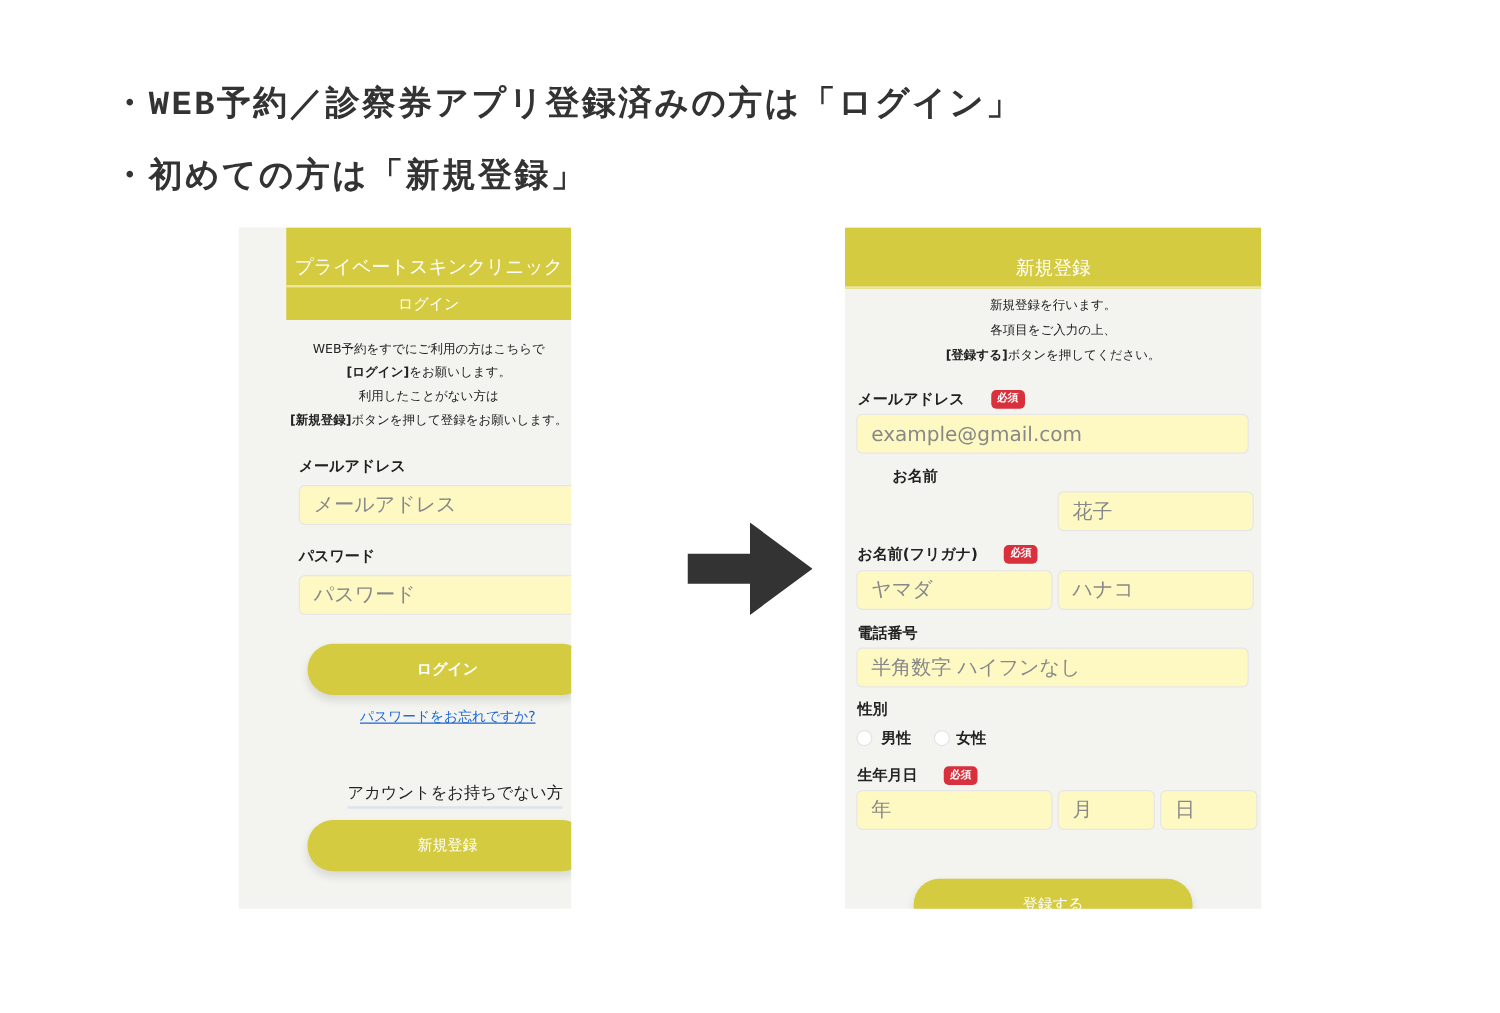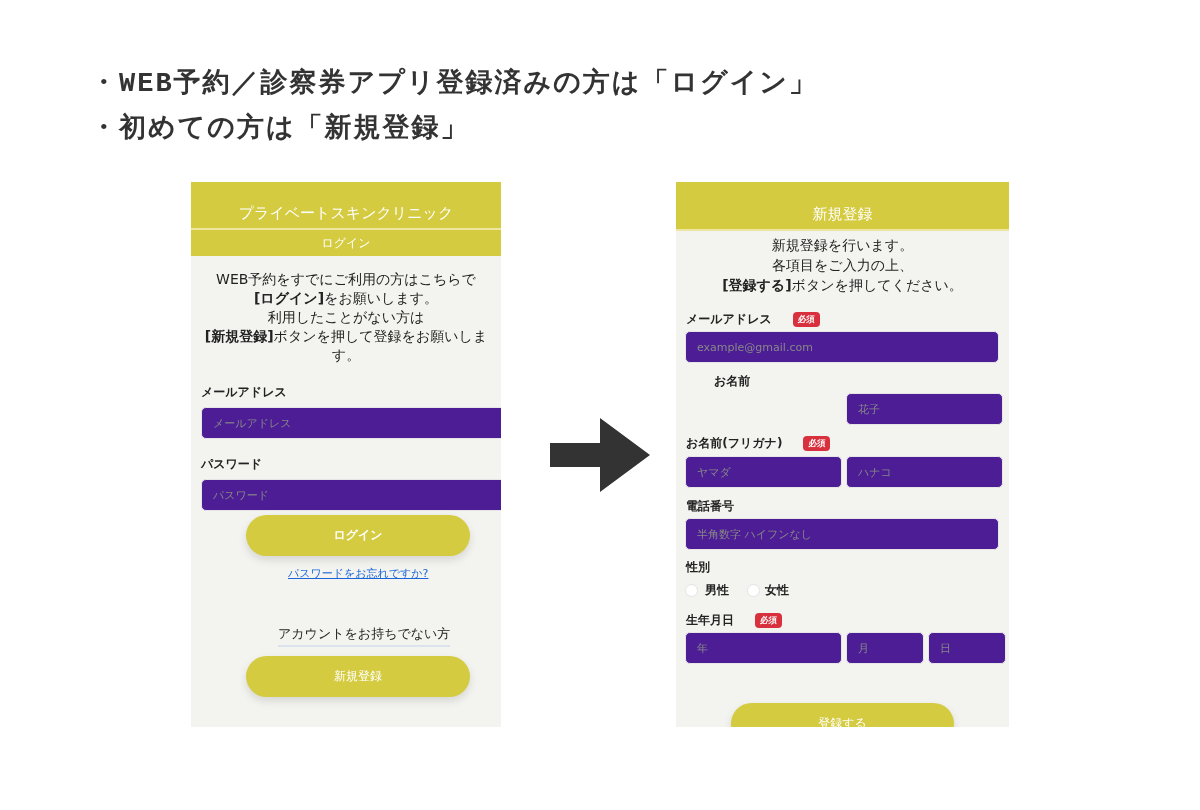--- a/index.html
+++ b/index.html
@@ -1,38 +1,38 @@
 <!DOCTYPE html>
 <html><head>
   <meta charset="utf-8">
   <style>
     * { box-sizing: border-box; margin: 0; padding: 0; }
     html, body { width: 1200px; height: 810px; background: #ffffff; overflow: hidden; }
     body { position: relative; font-family: "DejaVu Sans", "Liberation Sans", sans-serif; color: #222; }
 
     .headline { position: absolute; left: 90px; font-size: 27px; font-weight: bold; color: #333; letter-spacing: 2px; white-space: nowrap; }
     .headline.l1 { top: 64px; font-family: Liberation Mono, monospace; }
-    .headline.l2 { top: 109px; text-align: right; }
+    .headline.l2 { top: 122px; text-align: right; }
 
     .panel { position: absolute; top: 182px; height: 545px; background: #f3f3ef; overflow: hidden; }
-    .panel.left { left: 191px; width: 310px; }
+    .panel.left { left: 191px; width: 266px; padding-left: 38px; }
     .panel.right { left: 676px; width: 333px; }
 
     .hdr { background: #d4cb40; color: #fff; text-align: center; }
     .left .hdr-main { height: 48px; line-height: 62px; font-size: 15px; border-bottom: 2px solid #ece6a0; }
     .left .hdr-sub { height: 26px; line-height: 26px; font-size: 12px; }
     .right .hdr-main { height: 49px; line-height: 64px; font-size: 15px; border-bottom: 2px solid #ece6a0; }
 
-    .intro { text-align: center; font-size: 14px; line-height: 19px; color: #222; }
+    .intro { text-align: center; font-size: 10px; line-height: 19px; color: #222; }
     .left .intro { margin-top: 14px; }
     .right .intro { margin-top: 4px; line-height: 20px; }
     .intro b { font-weight: bold; }
 
     .field-label { font-size: 12px; font-weight: bold; color: #222; display: flex; align-items: center; }
-    .input { background: #4c1d95; border: 1px solid #e6e6e6; border-radius: 5px; height: 32px; font-size: 11px; color: #888; padding-left: 11px; display: flex; align-items: center; }
+    .input { background: #fef9c3; border: 1px solid #e6e6e6; border-radius: 5px; height: 32px; font-size: 16px; color: #888; padding-left: 11px; display: flex; align-items: center; }
 
     .left .field-label { margin-left: 10px; }
     .left .input { margin-left: 10px; width: 314px; }
 
     .pill { position: absolute; background: #d4cb40; color: #fff; border-radius: 22px; text-align: center; font-size: 12px; font-weight: bold; box-shadow: 0 4px 8px rgba(0,0,0,0.12); }
     .link { position: absolute; font-size: 11px; color: #1a66d9; text-decoration: underline; }
     .underlined-text { position: absolute; font-size: 13px; color: #222; border-bottom: 2px solid #dde3ee; padding-bottom: 2px; }
 
     .badge { display: inline-block; background: #d9303e; color: #fff; font-size: 8.5px; font-weight: bold; border-radius: 4px; padding: 2px 5px; margin-left: 21px; line-height: 11px; }
 

